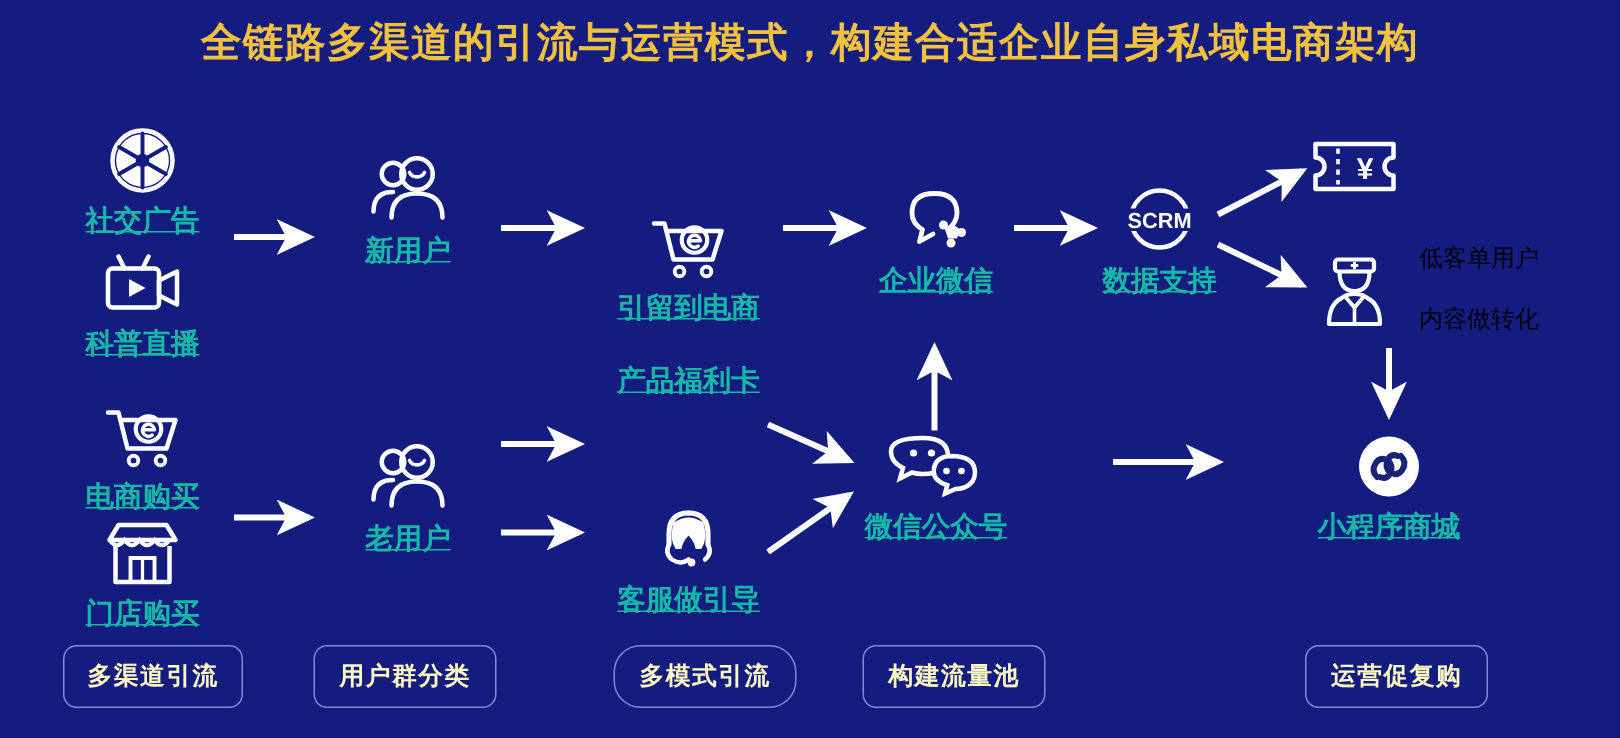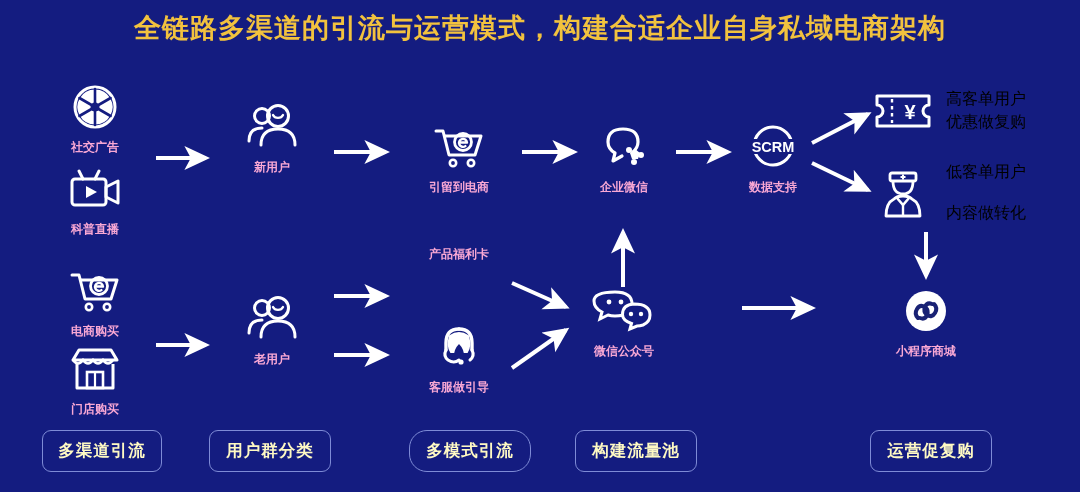--- a/index.html
+++ b/index.html
@@ -17,22 +17,22 @@
     color:#F2C23E;font-size:27px;font-weight:bold;letter-spacing:1px;
     white-space:nowrap;
   }
 
   .node{ text-align:center; }
   .node .ico{
     display:flex;align-items:center;justify-content:center;
     height:58px;
   }
   .node .lbl{
-    color:#f9a8d4;font-size:12px;font-weight:bold;line-height:17px;
-    margin-top:3px;white-space:nowrap;
+    color:#14b8a6;font-size:19px;font-weight:bold;line-height:17px;
+    margin-top:3px;white-space:nowrap;text-decoration:underline;
   }
 
   svg.icon{display:block;}
   svg.arrow{position:absolute;overflow:visible;}
 
   .pill{
     position:absolute;
     border:1.5px solid #7E8BD6;
     border-radius:9px;
     color:#fef9c3;
@@ -174,38 +174,38 @@
         <circle cx="21" cy="15" r="7.5" fill="none" stroke="#fff" stroke-width="3"></circle>
         <path d="M8 40 q0 -13 13 -13" fill="none" stroke="#fff" stroke-width="3" stroke-linecap="round"></path>
         <circle cx="37" cy="15" r="10.5" fill="none" stroke="#fff" stroke-width="3"></circle>
         <path d="M32 14 a5.5 5 0 0 0 10 0" fill="none" stroke="#fff" stroke-width="2.4" stroke-linecap="round"></path>
         <path d="M20 44 q0 -16 17 -16 q17 0 17 16" fill="none" stroke="#fff" stroke-width="3" stroke-linecap="round"></path>
       </svg>
     </div>
     <div class="lbl">老用户</div>
   </div>
 
-  <div class="abs node" style="left:396px;top:118px;width:126px;">
+  <div class="abs node" style="left:396px;top:136px;width:126px;">
     <div class="ico">
       <svg class="icon" width="54" height="48" viewBox="0 0 54 48">
         <path d="M4 8 L11 8 L17 32 L43 32 L49 13 L13.5 13" fill="none" stroke="#fff" stroke-width="3" stroke-linecap="round" stroke-linejoin="round"></path>
         <circle cx="21" cy="40" r="3.2" fill="none" stroke="#fff" stroke-width="2.6"></circle>
         <circle cx="39" cy="40" r="3.2" fill="none" stroke="#fff" stroke-width="2.6"></circle>
         <circle cx="31" cy="19" r="8.5" fill="none" stroke="#fff" stroke-width="2.8"></circle>
         <path d="M27 19.5 L35 19.5 M35 19.5 a4 4 0 1 0 -1.6 3.6" fill="none" stroke="#fff" stroke-width="2.4" stroke-linecap="round"></path>
       </svg>
     </div>
     <div class="lbl">引留到电商</div>
   </div>
 
   <div class="abs node" style="left:396px;top:243px;width:126px;">
     <div class="lbl">产品福利卡</div>
   </div>
 
-  <div class="abs node" style="left:396px;top:318px;width:126px;">
+  <div class="abs node" style="left:396px;top:331px;width:126px;">
     <div class="ico">
       <svg class="icon" width="50" height="50" viewBox="0 0 50 50">
         <path d="M25 7 q13 0 13 14 l0 7" fill="none" stroke="#fff" stroke-width="3.4" stroke-linecap="round"></path>
         <path d="M25 7 q-13 0 -13 14 l0 7" fill="none" stroke="#fff" stroke-width="3.4" stroke-linecap="round"></path>
         <path d="M16 14 q9 -6 18 0 q3 10 -1 16 l-16 0 q-4 -6 -1 -16 Z" fill="#fff" stroke="#fff" stroke-width="2"></path>
         <path d="M25 22 q-5 5 -5 12 l10 0 q0 -7 -5 -12 Z" fill="#141C80"></path>
         <path d="M12 28 q-3 6 2 10 q6 4 11 0" fill="none" stroke="#fff" stroke-width="3" stroke-linecap="round"></path>
         <path d="M38 28 q3 6 -2 10" fill="none" stroke="#fff" stroke-width="3" stroke-linecap="round"></path>
         <circle cx="27" cy="40" r="2.6" fill="#fff"></circle>
       </svg>
@@ -251,24 +251,20 @@
     <div class="lbl">数据支持</div>
   </div>
 
   <div class="abs" style="left:872px;top:88px;width:205px;display:flex;align-items:center;gap:12px;">
     <div>
       <svg class="icon" width="62" height="46" viewBox="0 0 62 46">
         <path d="M5 8 L57 8 L57 17 a6 6 0 0 0 0 12 l0 9 L5 38 L5 29 a6 6 0 0 0 0 -12 Z" fill="none" stroke="#fff" stroke-width="3" stroke-linejoin="round"></path>
         <line x1="20" y1="11" x2="20" y2="35" stroke="#fff" stroke-width="2.4" stroke-dasharray="3.5 3.5"></line>
         <text x="38" y="31" fill="#fff" font-size="20" font-weight="bold" text-anchor="middle" font-family="'Liberation Sans',sans-serif">¥</text>
       </svg>
-    </div>
-    <div class="lbl-left">
-      <div class="lbl lbl-left" style="margin:0;">高客单用户</div>
-      <div class="lbl lbl-left" style="margin:2px 0 0 0;">优惠做复购</div>
     </div>
   </div>
 
   <div class="abs" style="left:872px;top:162px;width:205px;display:flex;align-items:center;gap:12px;">
     <div>
       <svg class="icon" width="62" height="52" viewBox="0 0 62 52">
         <rect x="18" y="6" width="26" height="8" rx="2" fill="none" stroke="#fff" stroke-width="2.8"></rect>
         <path d="M31 7.5 L31 12.5 M28.5 10 L33.5 10" stroke="#fff" stroke-width="2"></path>
         <path d="M21 14 q0 13 10 13 q10 0 10 -13" fill="none" stroke="#fff" stroke-width="2.8"></path>
         <path d="M31 29 q-6 0 -9 3 q-8 4 -8 17 l34 0 q0 -13 -8 -17 q-3 -3 -9 -3 Z" fill="none" stroke="#fff" stroke-width="2.8" stroke-linejoin="round"></path>

